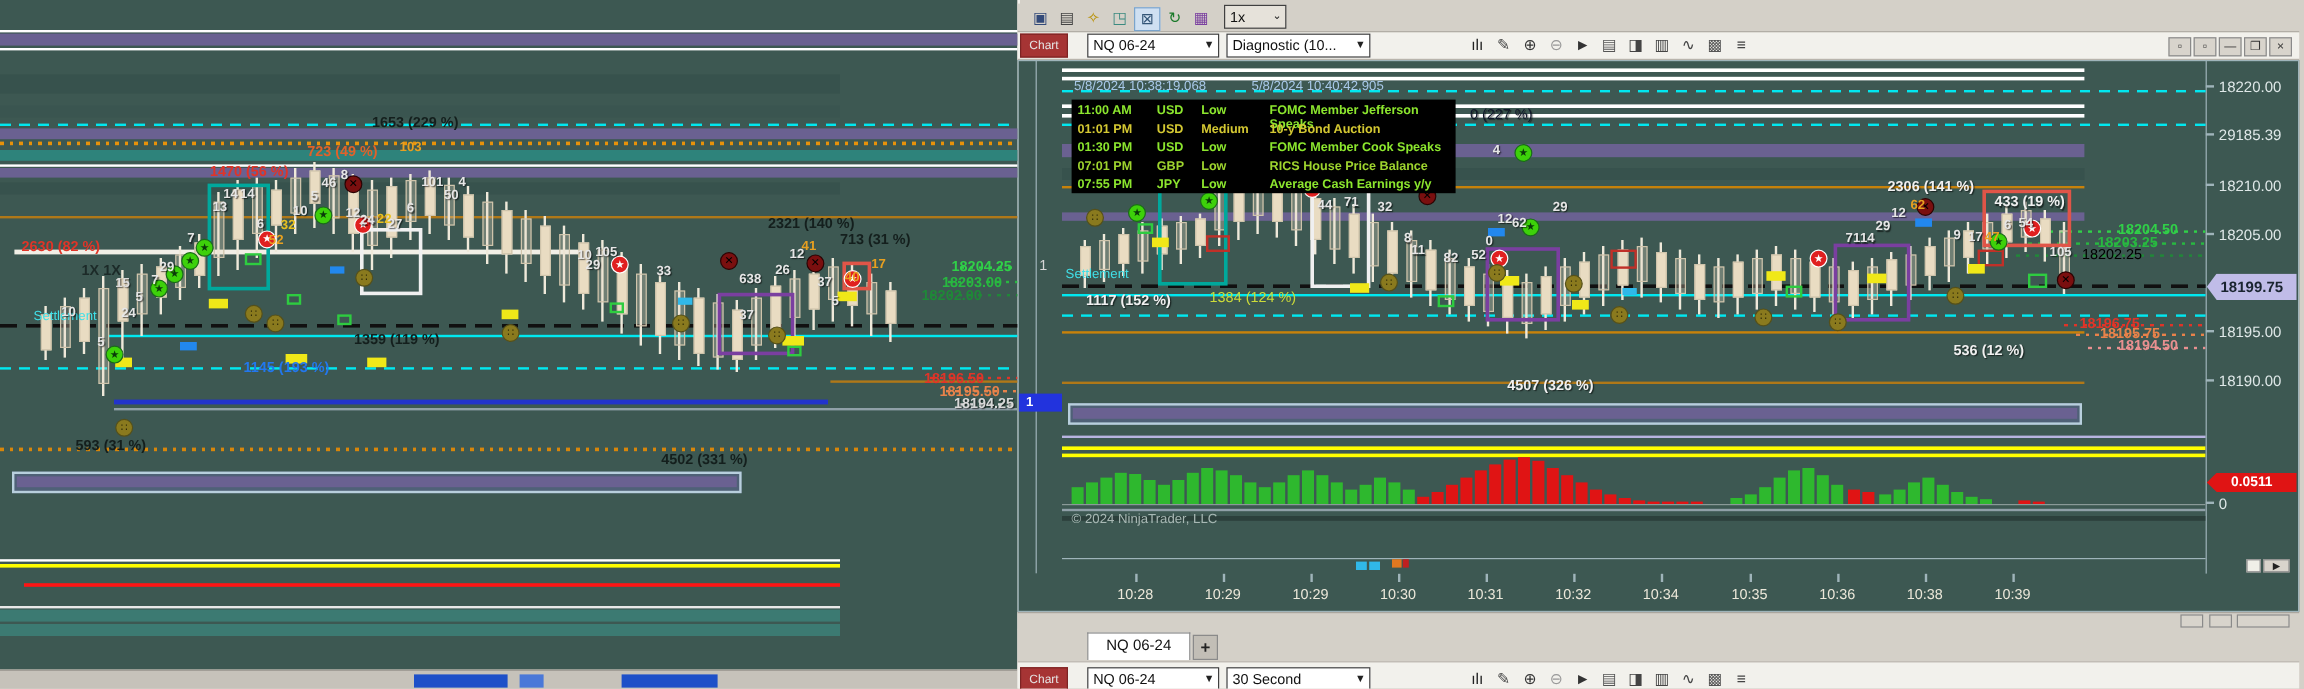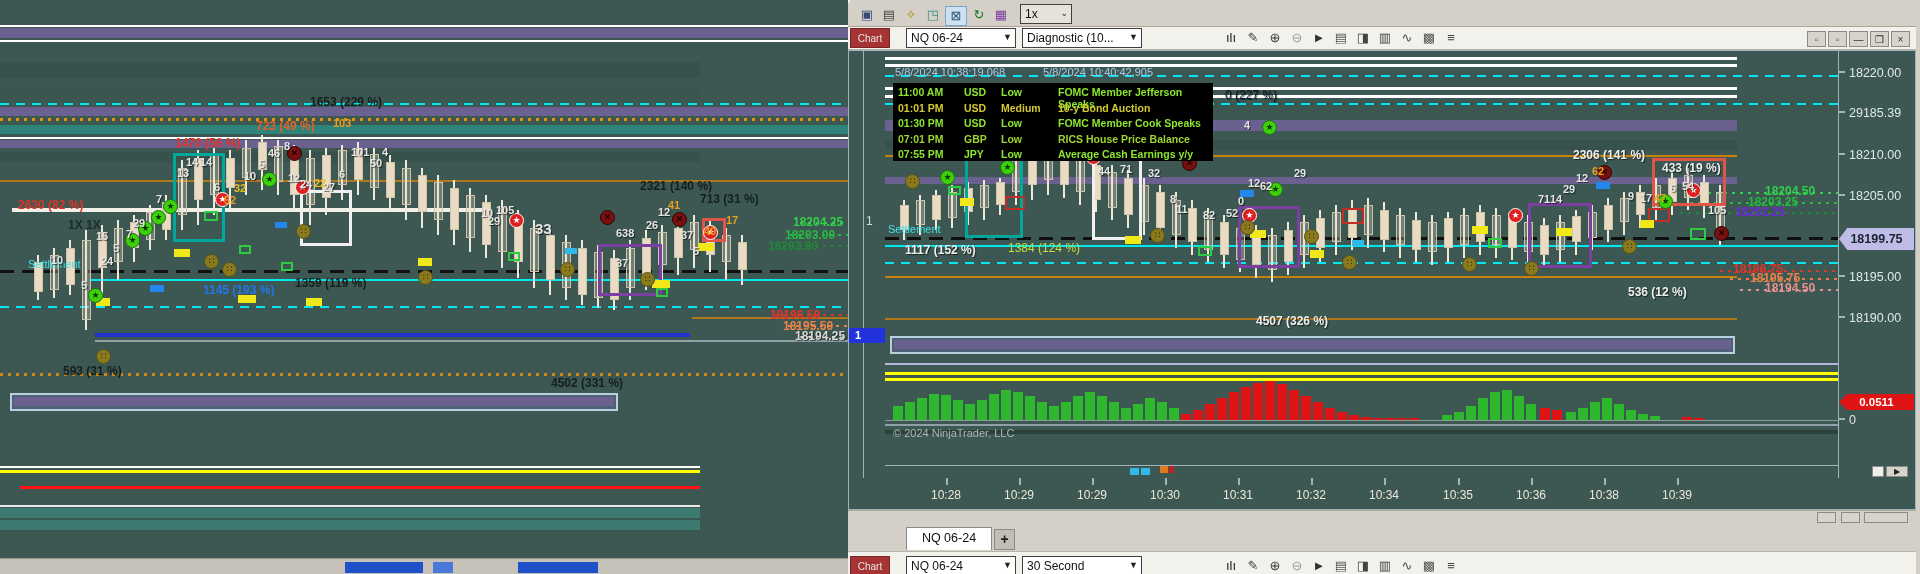--- a/index.html
+++ b/index.html
@@ -223,21 +223,21 @@
       <div class="abs" style="left: 640px; top: 272px; width: 15px; height: 15px; border-radius: 50%; background: rgb(138, 122, 30); border: 1.5px solid rgb(85, 80, 26); color: rgb(46, 42, 8); font-size: 9px; line-height: 12px; text-align: center; box-sizing: border-box;">∷</div>
       <div class="abs" style="left: 418px; top: 270px; width: 15px; height: 15px; border-radius: 50%; background: rgb(138, 122, 30); border: 1.5px solid rgb(85, 80, 26); color: rgb(46, 42, 8); font-size: 9px; line-height: 12px; text-align: center; box-sizing: border-box;">∷</div>
       <div class="abs" style="left: 310px; top: 96px; color: rgb(20, 31, 29); font-size: 12px; font-weight: bold; white-space: nowrap; line-height: 1;">1653 (229 %)</div>
       <div class="abs" style="left: 256px; top: 120px; color: rgb(224, 98, 42); font-size: 12px; font-weight: bold; white-space: nowrap; line-height: 1;">723 (49 %)</div>
       <div class="abs" style="left: 333px; top: 118px; color: rgb(232, 160, 32); font-size: 11px; font-weight: bold; white-space: nowrap; line-height: 1;">103</div>
       <div class="abs" style="left: 175px; top: 137px; color: rgb(224, 52, 40); font-size: 12px; font-weight: bold; white-space: nowrap; line-height: 1;">1470 (56 %)</div>
       <div class="abs" style="left: 18px; top: 199px; color: rgb(224, 52, 40); font-size: 12px; font-weight: bold; white-space: nowrap; line-height: 1;">2630 (82 %)</div>
       <div class="abs" style="left: 68px; top: 219px; color: rgb(28, 42, 40); font-size: 12px; font-weight: bold; white-space: nowrap; line-height: 1;">1X 1X</div>
       <div class="abs" style="left: 96px; top: 231px; color: rgb(220, 220, 220); font-size: 11px; font-weight: bold; white-space: nowrap; line-height: 1; text-shadow: rgba(0, 0, 0, 0.6) 1px 1px 1px;">15</div>
       <div class="abs" style="left: 28px; top: 259px; color: rgb(64, 224, 232); font-size: 11px; font-weight: normal; white-space: nowrap; line-height: 1;">Settlement</div>
-      <div class="abs" style="left: 203px; top: 284px; color: rgb(34, 119, 238); font-size: 12px; font-weight: bold; white-space: nowrap; line-height: 1;">1145 (193 %)</div>
+      <div class="abs" style="left: 203px; top: 300px; color: rgb(34, 119, 238); font-size: 12px; font-weight: bold; white-space: nowrap; line-height: 1;">1145 (193 %)</div>
       <div class="abs" style="left: 295px; top: 277px; color: rgb(20, 31, 29); font-size: 12px; font-weight: bold; white-space: nowrap; line-height: 1;">1359 (119 %)</div>
       <div class="abs" style="left: 63px; top: 365px; color: rgb(20, 31, 29); font-size: 12px; font-weight: bold; white-space: nowrap; line-height: 1;">593 (31 %)</div>
       <div class="abs" style="left: 551px; top: 377px; color: rgb(20, 31, 29); font-size: 12px; font-weight: bold; white-space: nowrap; line-height: 1;">4502 (331 %)</div>
       <div class="abs" style="left: 640px; top: 180px; color: rgb(20, 31, 29); font-size: 12px; font-weight: bold; white-space: nowrap; line-height: 1;">2321 (140 %)</div>
       <div class="abs" style="left: 700px; top: 193px; color: rgb(20, 31, 29); font-size: 12px; font-weight: bold; white-space: nowrap; line-height: 1;">713 (31 %)</div>
       <div class="abs" style="left: 793px; top: 216px; color: rgb(48, 208, 72); font-size: 12px; font-weight: bold; white-space: nowrap; line-height: 1;">18204.25</div>
       <div class="abs" style="left: 785px; top: 229px; color: rgb(40, 184, 64); font-size: 12px; font-weight: bold; white-space: nowrap; line-height: 1;">18203.00</div>
       <div class="abs" style="left: 768px; top: 240px; color: rgb(31, 136, 56); font-size: 12px; font-weight: bold; white-space: nowrap; line-height: 1;">18202.00</div>
       <div class="abs" style="left: 770px; top: 309px; color: rgb(224, 52, 40); font-size: 12px; font-weight: bold; white-space: nowrap; line-height: 1;">18196.50</div>
       <div class="abs" style="left: 783px; top: 320px; color: rgb(232, 130, 74); font-size: 12px; font-weight: bold; white-space: nowrap; line-height: 1;">18195.50</div>
@@ -257,21 +257,21 @@
       <div class="abs" style="left: 370px; top: 158px; color: rgb(230, 230, 230); font-size: 11px; font-weight: bold; white-space: nowrap; line-height: 1; text-shadow: rgba(0, 0, 0, 0.6) 1px 1px 1px;">50</div>
       <div class="abs" style="left: 382px; top: 147px; color: rgb(230, 230, 230); font-size: 11px; font-weight: bold; white-space: nowrap; line-height: 1; text-shadow: rgba(0, 0, 0, 0.6) 1px 1px 1px;">4</div>
       <div class="abs" style="left: 339px; top: 169px; color: rgb(230, 230, 230); font-size: 11px; font-weight: bold; white-space: nowrap; line-height: 1; text-shadow: rgba(0, 0, 0, 0.6) 1px 1px 1px;">6</div>
       <div class="abs" style="left: 156px; top: 194px; color: rgb(230, 230, 230); font-size: 11px; font-weight: bold; white-space: nowrap; line-height: 1; text-shadow: rgba(0, 0, 0, 0.6) 1px 1px 1px;">7</div>
       <div class="abs" style="left: 133px; top: 218px; color: rgb(230, 230, 230); font-size: 11px; font-weight: bold; white-space: nowrap; line-height: 1; text-shadow: rgba(0, 0, 0, 0.6) 1px 1px 1px;">29</div>
       <div class="abs" style="left: 126px; top: 229px; color: rgb(230, 230, 230); font-size: 11px; font-weight: bold; white-space: nowrap; line-height: 1; text-shadow: rgba(0, 0, 0, 0.6) 1px 1px 1px;">7</div>
       <div class="abs" style="left: 113px; top: 243px; color: rgb(230, 230, 230); font-size: 11px; font-weight: bold; white-space: nowrap; line-height: 1; text-shadow: rgba(0, 0, 0, 0.6) 1px 1px 1px;">5</div>
       <div class="abs" style="left: 51px; top: 255px; color: rgb(230, 230, 230); font-size: 11px; font-weight: bold; white-space: nowrap; line-height: 1; text-shadow: rgba(0, 0, 0, 0.6) 1px 1px 1px;">10</div>
       <div class="abs" style="left: 101px; top: 256px; color: rgb(230, 230, 230); font-size: 11px; font-weight: bold; white-space: nowrap; line-height: 1; text-shadow: rgba(0, 0, 0, 0.6) 1px 1px 1px;">24</div>
       <div class="abs" style="left: 81px; top: 280px; color: rgb(230, 230, 230); font-size: 11px; font-weight: bold; white-space: nowrap; line-height: 1; text-shadow: rgba(0, 0, 0, 0.6) 1px 1px 1px;">5</div>
-      <div class="abs" style="left: 535px; top: 221px; color: rgb(230, 230, 230); font-size: 15px; font-weight: bold; white-space: nowrap; line-height: 1; text-shadow: rgba(0, 0, 0, 0.6) 1px 1px 1px;">33</div>
+      <div class="abs" style="left: 535px; top: 221px; color: rgb(230, 230, 230); font-size: 11px; font-weight: bold; white-space: nowrap; line-height: 1; text-shadow: rgba(0, 0, 0, 0.6) 1px 1px 1px; padding-left: 12px;">33</div>
       <div class="abs" style="left: 481px; top: 208px; color: rgb(230, 230, 230); font-size: 11px; font-weight: bold; white-space: nowrap; line-height: 1; text-shadow: rgba(0, 0, 0, 0.6) 1px 1px 1px;">10</div>
       <div class="abs" style="left: 496px; top: 205px; color: rgb(230, 230, 230); font-size: 11px; font-weight: bold; white-space: nowrap; line-height: 1; text-shadow: rgba(0, 0, 0, 0.6) 1px 1px 1px;">105</div>
       <div class="abs" style="left: 488px; top: 216px; color: rgb(230, 230, 230); font-size: 11px; font-weight: bold; white-space: nowrap; line-height: 1; text-shadow: rgba(0, 0, 0, 0.6) 1px 1px 1px;">29</div>
       <div class="abs" style="left: 646px; top: 220px; color: rgb(230, 230, 230); font-size: 11px; font-weight: bold; white-space: nowrap; line-height: 1; text-shadow: rgba(0, 0, 0, 0.6) 1px 1px 1px;">26</div>
       <div class="abs" style="left: 658px; top: 207px; color: rgb(230, 230, 230); font-size: 11px; font-weight: bold; white-space: nowrap; line-height: 1; text-shadow: rgba(0, 0, 0, 0.6) 1px 1px 1px;">12</div>
       <div class="abs" style="left: 616px; top: 228px; color: rgb(230, 230, 230); font-size: 11px; font-weight: bold; white-space: nowrap; line-height: 1; text-shadow: rgba(0, 0, 0, 0.6) 1px 1px 1px;">638</div>
       <div class="abs" style="left: 681px; top: 230px; color: rgb(230, 230, 230); font-size: 11px; font-weight: bold; white-space: nowrap; line-height: 1; text-shadow: rgba(0, 0, 0, 0.6) 1px 1px 1px;">37</div>
       <div class="abs" style="left: 616px; top: 258px; color: rgb(230, 230, 230); font-size: 11px; font-weight: bold; white-space: nowrap; line-height: 1; text-shadow: rgba(0, 0, 0, 0.6) 1px 1px 1px;">37</div>
       <div class="abs" style="left: 693px; top: 246px; color: rgb(230, 230, 230); font-size: 11px; font-weight: bold; white-space: nowrap; line-height: 1; text-shadow: rgba(0, 0, 0, 0.6) 1px 1px 1px;">5</div>
       <div class="abs" style="left: 224px; top: 195px; color: rgb(232, 160, 32); font-size: 11px; font-weight: bold; white-space: nowrap; line-height: 1;">52</div>
@@ -536,21 +536,21 @@
       <div class="abs" style="left: 340px; top: 39px; color: #0f172a; font-size: 12px; font-weight: normal; white-space: nowrap; line-height: 1; text-shadow: rgba(0, 0, 0, 0.6) 1px 1px 1px;">0 (227 %)</div>
       <div class="abs" style="left: 688px; top: 99px; color: rgb(240, 240, 240); font-size: 12px; font-weight: bold; white-space: nowrap; line-height: 1; text-shadow: rgba(0, 0, 0, 0.6) 1px 1px 1px;">2306 (141 %)</div>
       <div class="abs" style="left: 777px; top: 112px; color: rgb(240, 240, 240); font-size: 12px; font-weight: bold; white-space: nowrap; line-height: 1; text-shadow: rgba(0, 0, 0, 0.6) 1px 1px 1px;">433 (19 %)</div>
       <div class="abs" style="left: 743px; top: 236px; color: rgb(240, 240, 240); font-size: 12px; font-weight: bold; white-space: nowrap; line-height: 1; text-shadow: rgba(0, 0, 0, 0.6) 1px 1px 1px;">536 (12 %)</div>
       <div class="abs" style="left: 371px; top: 265px; color: rgb(240, 240, 240); font-size: 12px; font-weight: bold; white-space: nowrap; line-height: 1; text-shadow: rgba(0, 0, 0, 0.6) 1px 1px 1px;">4507 (326 %)</div>
       <div class="abs" style="left: 20px; top: 194px; color: rgb(240, 240, 240); font-size: 12px; font-weight: bold; white-space: nowrap; line-height: 1; text-shadow: rgba(0, 0, 0, 0.6) 1px 1px 1px;">1117 (152 %)</div>
       <div class="abs" style="left: 123px; top: 192px; color: rgb(205, 220, 57); font-size: 12px; font-weight: normal; white-space: nowrap; line-height: 1;">1384 (124 %)</div>
       <div class="abs" style="left: 3px; top: 174px; color: rgb(64, 224, 232); font-size: 11px; font-weight: normal; white-space: nowrap; line-height: 1;">Settlement</div>
       <div class="abs" style="left: 880px; top: 135px; color: rgb(48, 208, 72); font-size: 12px; font-weight: bold; white-space: nowrap; line-height: 1;">18204.50</div>
       <div class="abs" style="left: 863px; top: 146px; color: rgb(40, 184, 64); font-size: 12px; font-weight: bold; white-space: nowrap; line-height: 1;">18203.25</div>
-      <div class="abs" style="left: 850px; top: 156px; color: #6d28d9; font-size: 12px; font-weight: bold; white-space: nowrap; line-height: 1;">18202.25</div>
+      <div class="abs" style="left: 850px; top: 156px; color: #000000; font-size: 12px; font-weight: normal; white-space: nowrap; line-height: 1;">18202.25</div>
       <div class="abs" style="left: 848px; top: 213px; color: rgb(224, 52, 40); font-size: 12px; font-weight: bold; white-space: nowrap; line-height: 1;">18196.75</div>
       <div class="abs" style="left: 865px; top: 222px; color: rgb(232, 130, 74); font-size: 12px; font-weight: bold; white-space: nowrap; line-height: 1;">18195.75</div>
       <div class="abs" style="left: 880px; top: 232px; color: rgb(232, 144, 144); font-size: 12px; font-weight: bold; white-space: nowrap; line-height: 1;">18194.50</div>
       <div class="abs" style="left: 8px; top: 378px; color: rgb(168, 184, 180); font-size: 11px; font-weight: normal; white-space: nowrap; line-height: 1;">© 2024 NinjaTrader, LLC</div>
       <div class="abs" style="left: 18px; top: 96px; color: rgb(230, 230, 230); font-size: 11px; font-weight: bold; white-space: nowrap; line-height: 1; text-shadow: rgba(0, 0, 0, 0.6) 1px 1px 1px;">9</div>
       <div class="abs" style="left: 39px; top: 86px; color: rgb(230, 230, 230); font-size: 11px; font-weight: bold; white-space: nowrap; line-height: 1; text-shadow: rgba(0, 0, 0, 0.6) 1px 1px 1px;">14</div>
       <div class="abs" style="left: 81px; top: 80px; color: rgb(230, 230, 230); font-size: 11px; font-weight: bold; white-space: nowrap; line-height: 1; text-shadow: rgba(0, 0, 0, 0.6) 1px 1px 1px;">12</div>
       <div class="abs" style="left: 135px; top: 58px; color: rgb(230, 230, 230); font-size: 11px; font-weight: bold; white-space: nowrap; line-height: 1; text-shadow: rgba(0, 0, 0, 0.6) 1px 1px 1px;">10</div>
       <div class="abs" style="left: 161px; top: 58px; color: rgb(230, 230, 230); font-size: 11px; font-weight: bold; white-space: nowrap; line-height: 1; text-shadow: rgba(0, 0, 0, 0.6) 1px 1px 1px;">66</div>
       <div class="abs" style="left: 191px; top: 98px; color: rgb(230, 230, 230); font-size: 11px; font-weight: bold; white-space: nowrap; line-height: 1; text-shadow: rgba(0, 0, 0, 0.6) 1px 1px 1px;">21</div>

